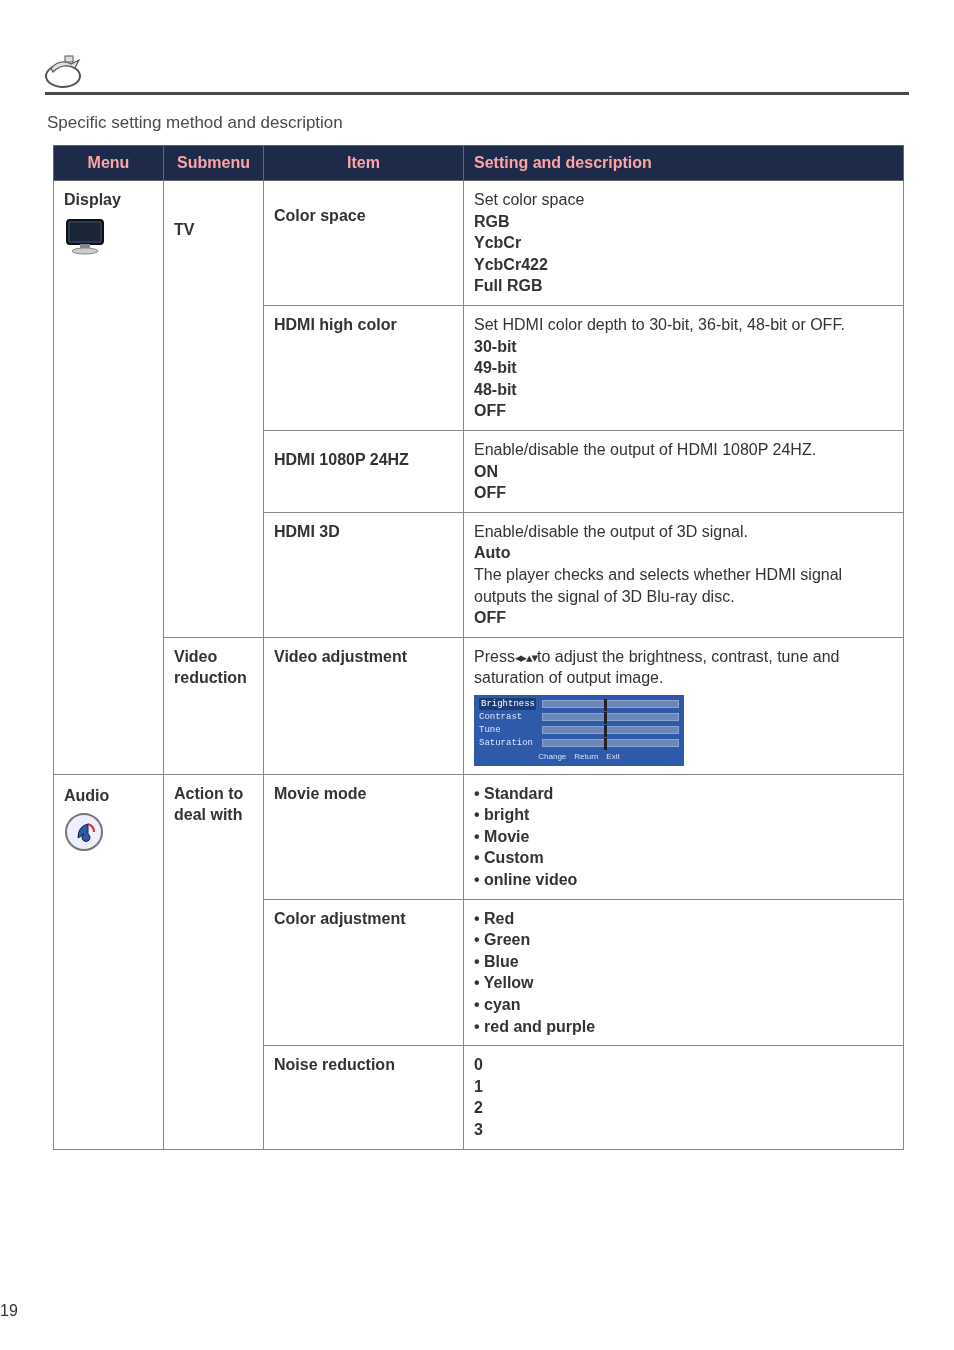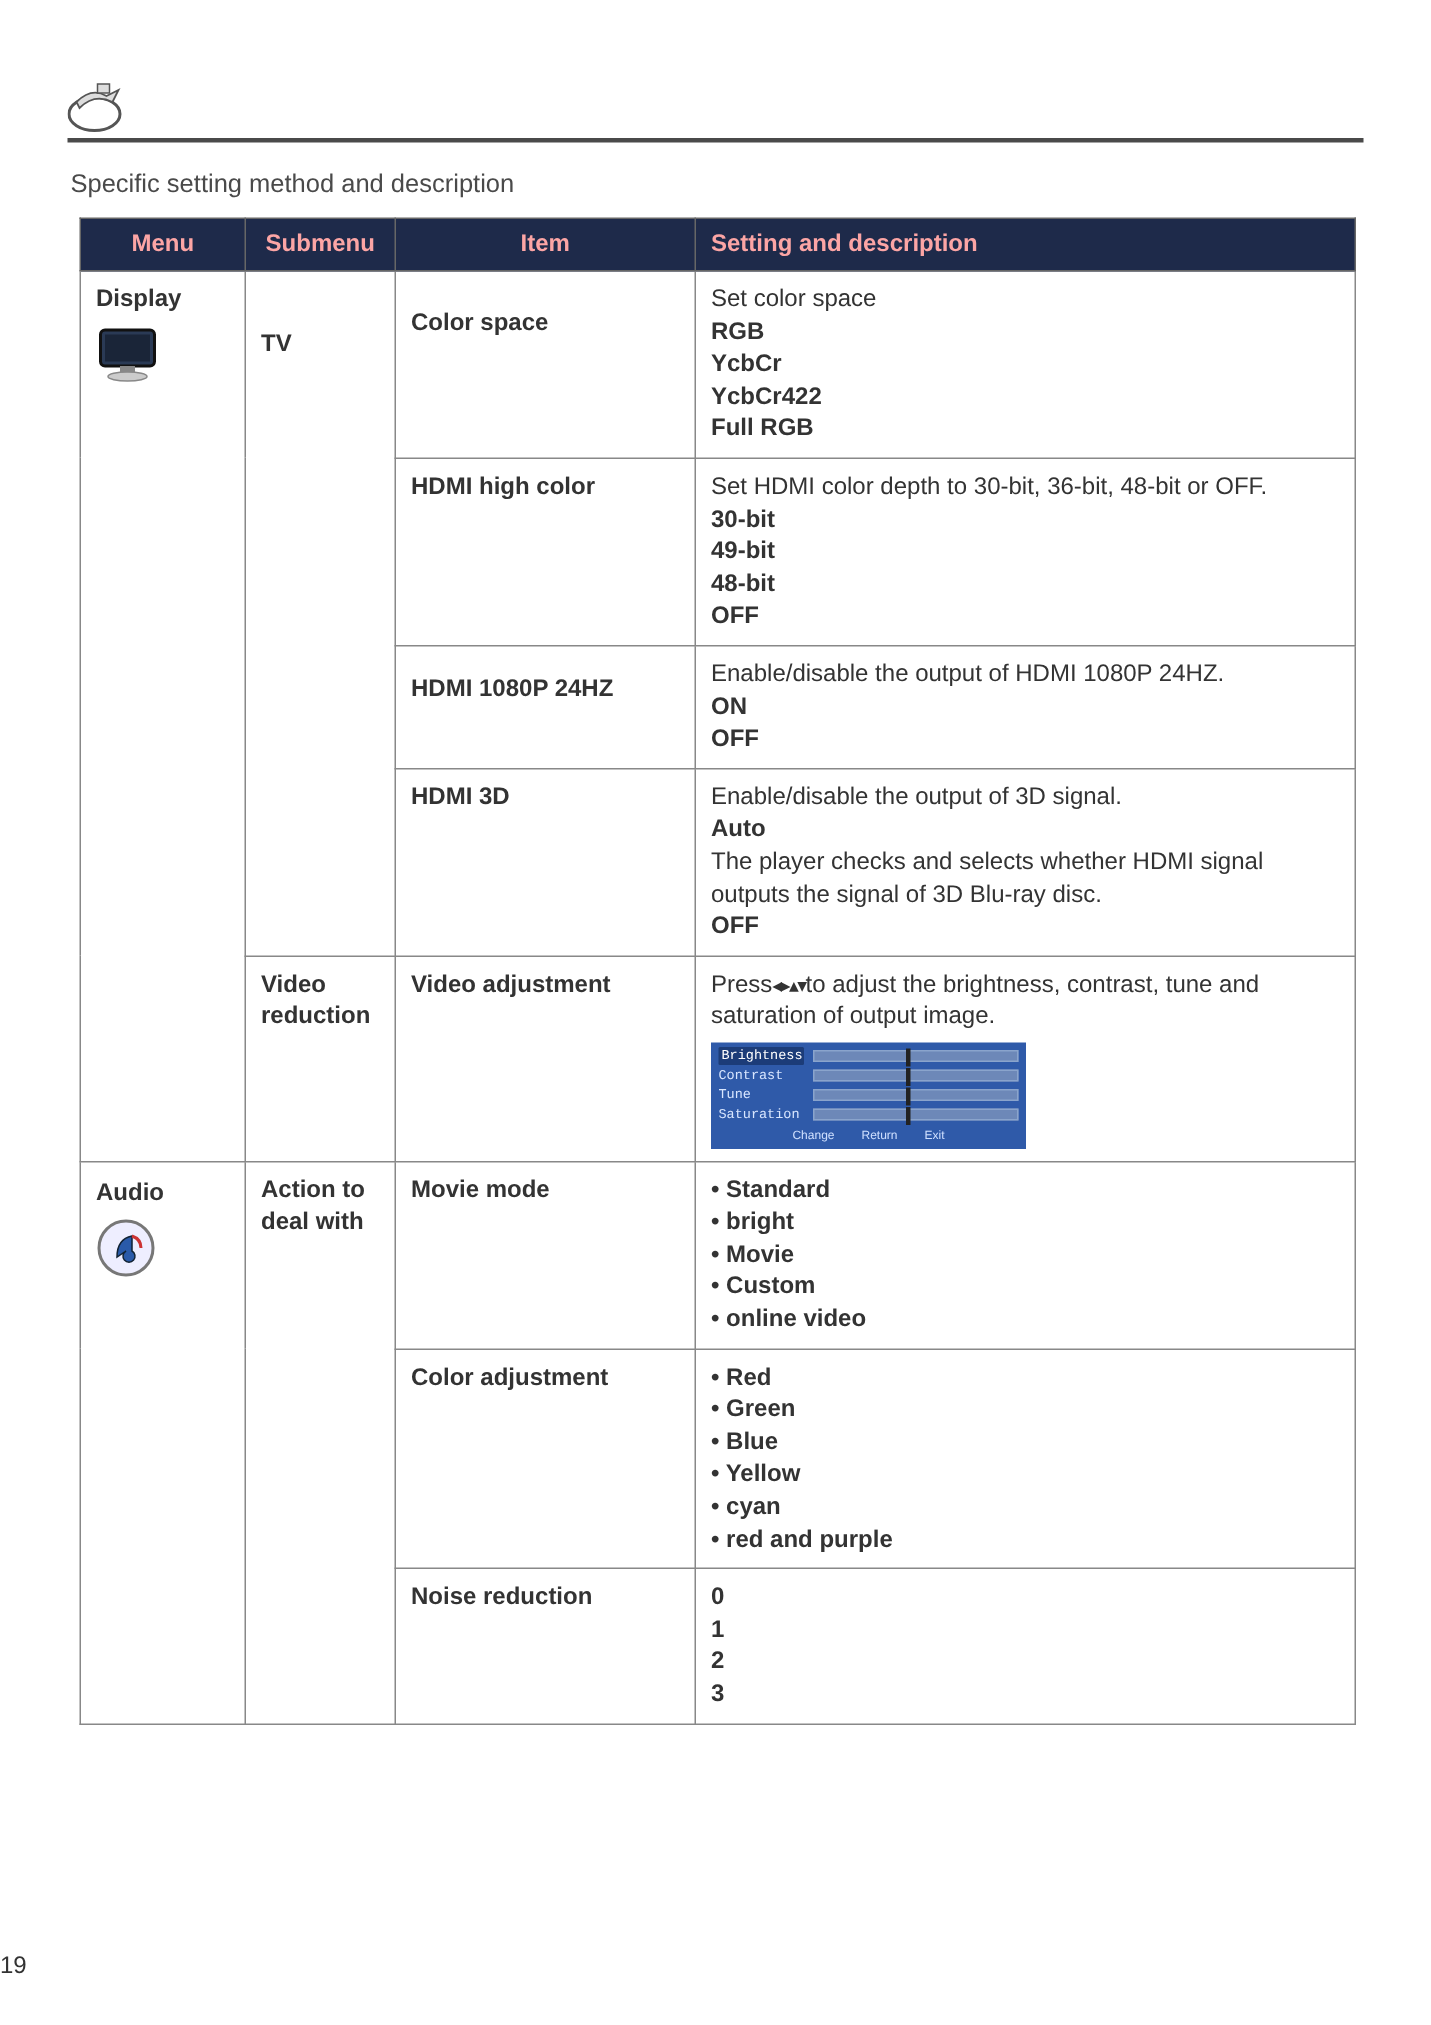--- a/index.html
+++ b/index.html
@@ -95,21 +95,21 @@
   .va-row.active .va-label { background:#1c3c78; color:#fff; padding:0 2px; border-radius:1px; }
   .va-slider {
     flex:1; height:8px; position:relative;
     background: linear-gradient(#6d88b8,#6d88b8);
     border:1px solid #8aa4cc;
   }
   .va-slider::after{
     content:""; position:absolute; top:-2px; left:45%;
     width:3px; height:12px; background:#222;
   }
-  .va-footer { display:flex; gap:18px; justify-content:center; font-size:8px; color:#cfe0ff; margin-top:2px;}
+  .va-footer { display:flex; gap:8px; justify-content:center; font-size:8px; color:#cfe0ff; margin-top:2px;}
   .page-num {
     position:absolute; bottom:30px; left:0; right:0;
     text-align:left; font-size:16px; color:#333;
   }
 </style>
 </head>
 <body>
 
 <div class="header-row">
   <div class="header-icon">

